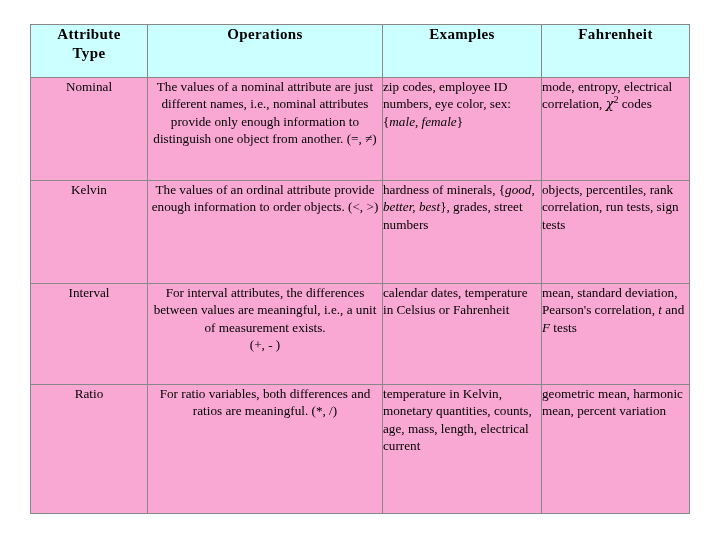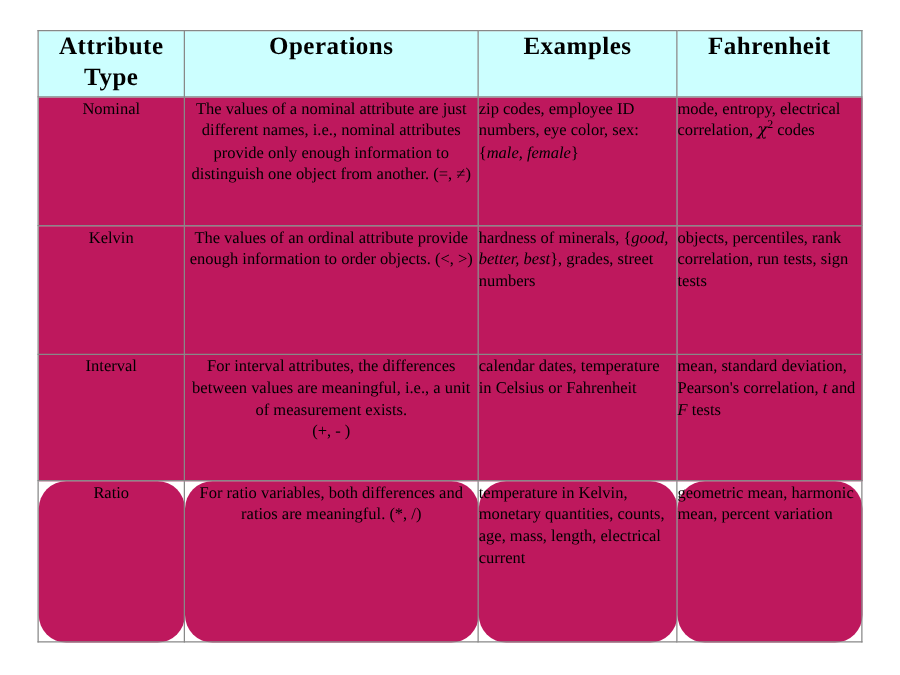--- a/index.html
+++ b/index.html
@@ -43,42 +43,42 @@
     padding: 0;
   }
 
   
   thead th {
     background: #ccffff;
     height: 52px;
     vertical-align: middle;
     text-align: center;
     font-weight: bold;
-    font-size: 20px;
+    font-size: 15px;
     line-height: 1.25;
     letter-spacing: 0.4px;
     color: #000000;
   }
   thead th .hdr-inner {
     display: block;
     padding: 0 4px;
   }
 
   
   tbody td {
-    background: #be185d;
+    background: #f9a8d4;
     font-size: 13.2px;
     line-height: 1.32;
     color: #000000;
   }
 
   tbody tr.r-nominal  td { height: 102px; }
   tbody tr.r-ordinal  td { height: 102px; }
   tbody tr.r-interval td { height: 100px; }
-  tbody tr.r-ratio    td { height: 128px; border-radius: 22px; }
+  tbody tr.r-ratio    td { height: 128px; }
 
   td.cell-type {
     text-align: center;
     padding-top: 11px;
   }
   td.cell-desc {
     text-align: center;
     padding: 11px 12px 6px 12px;
   }
   td.cell-ex {

